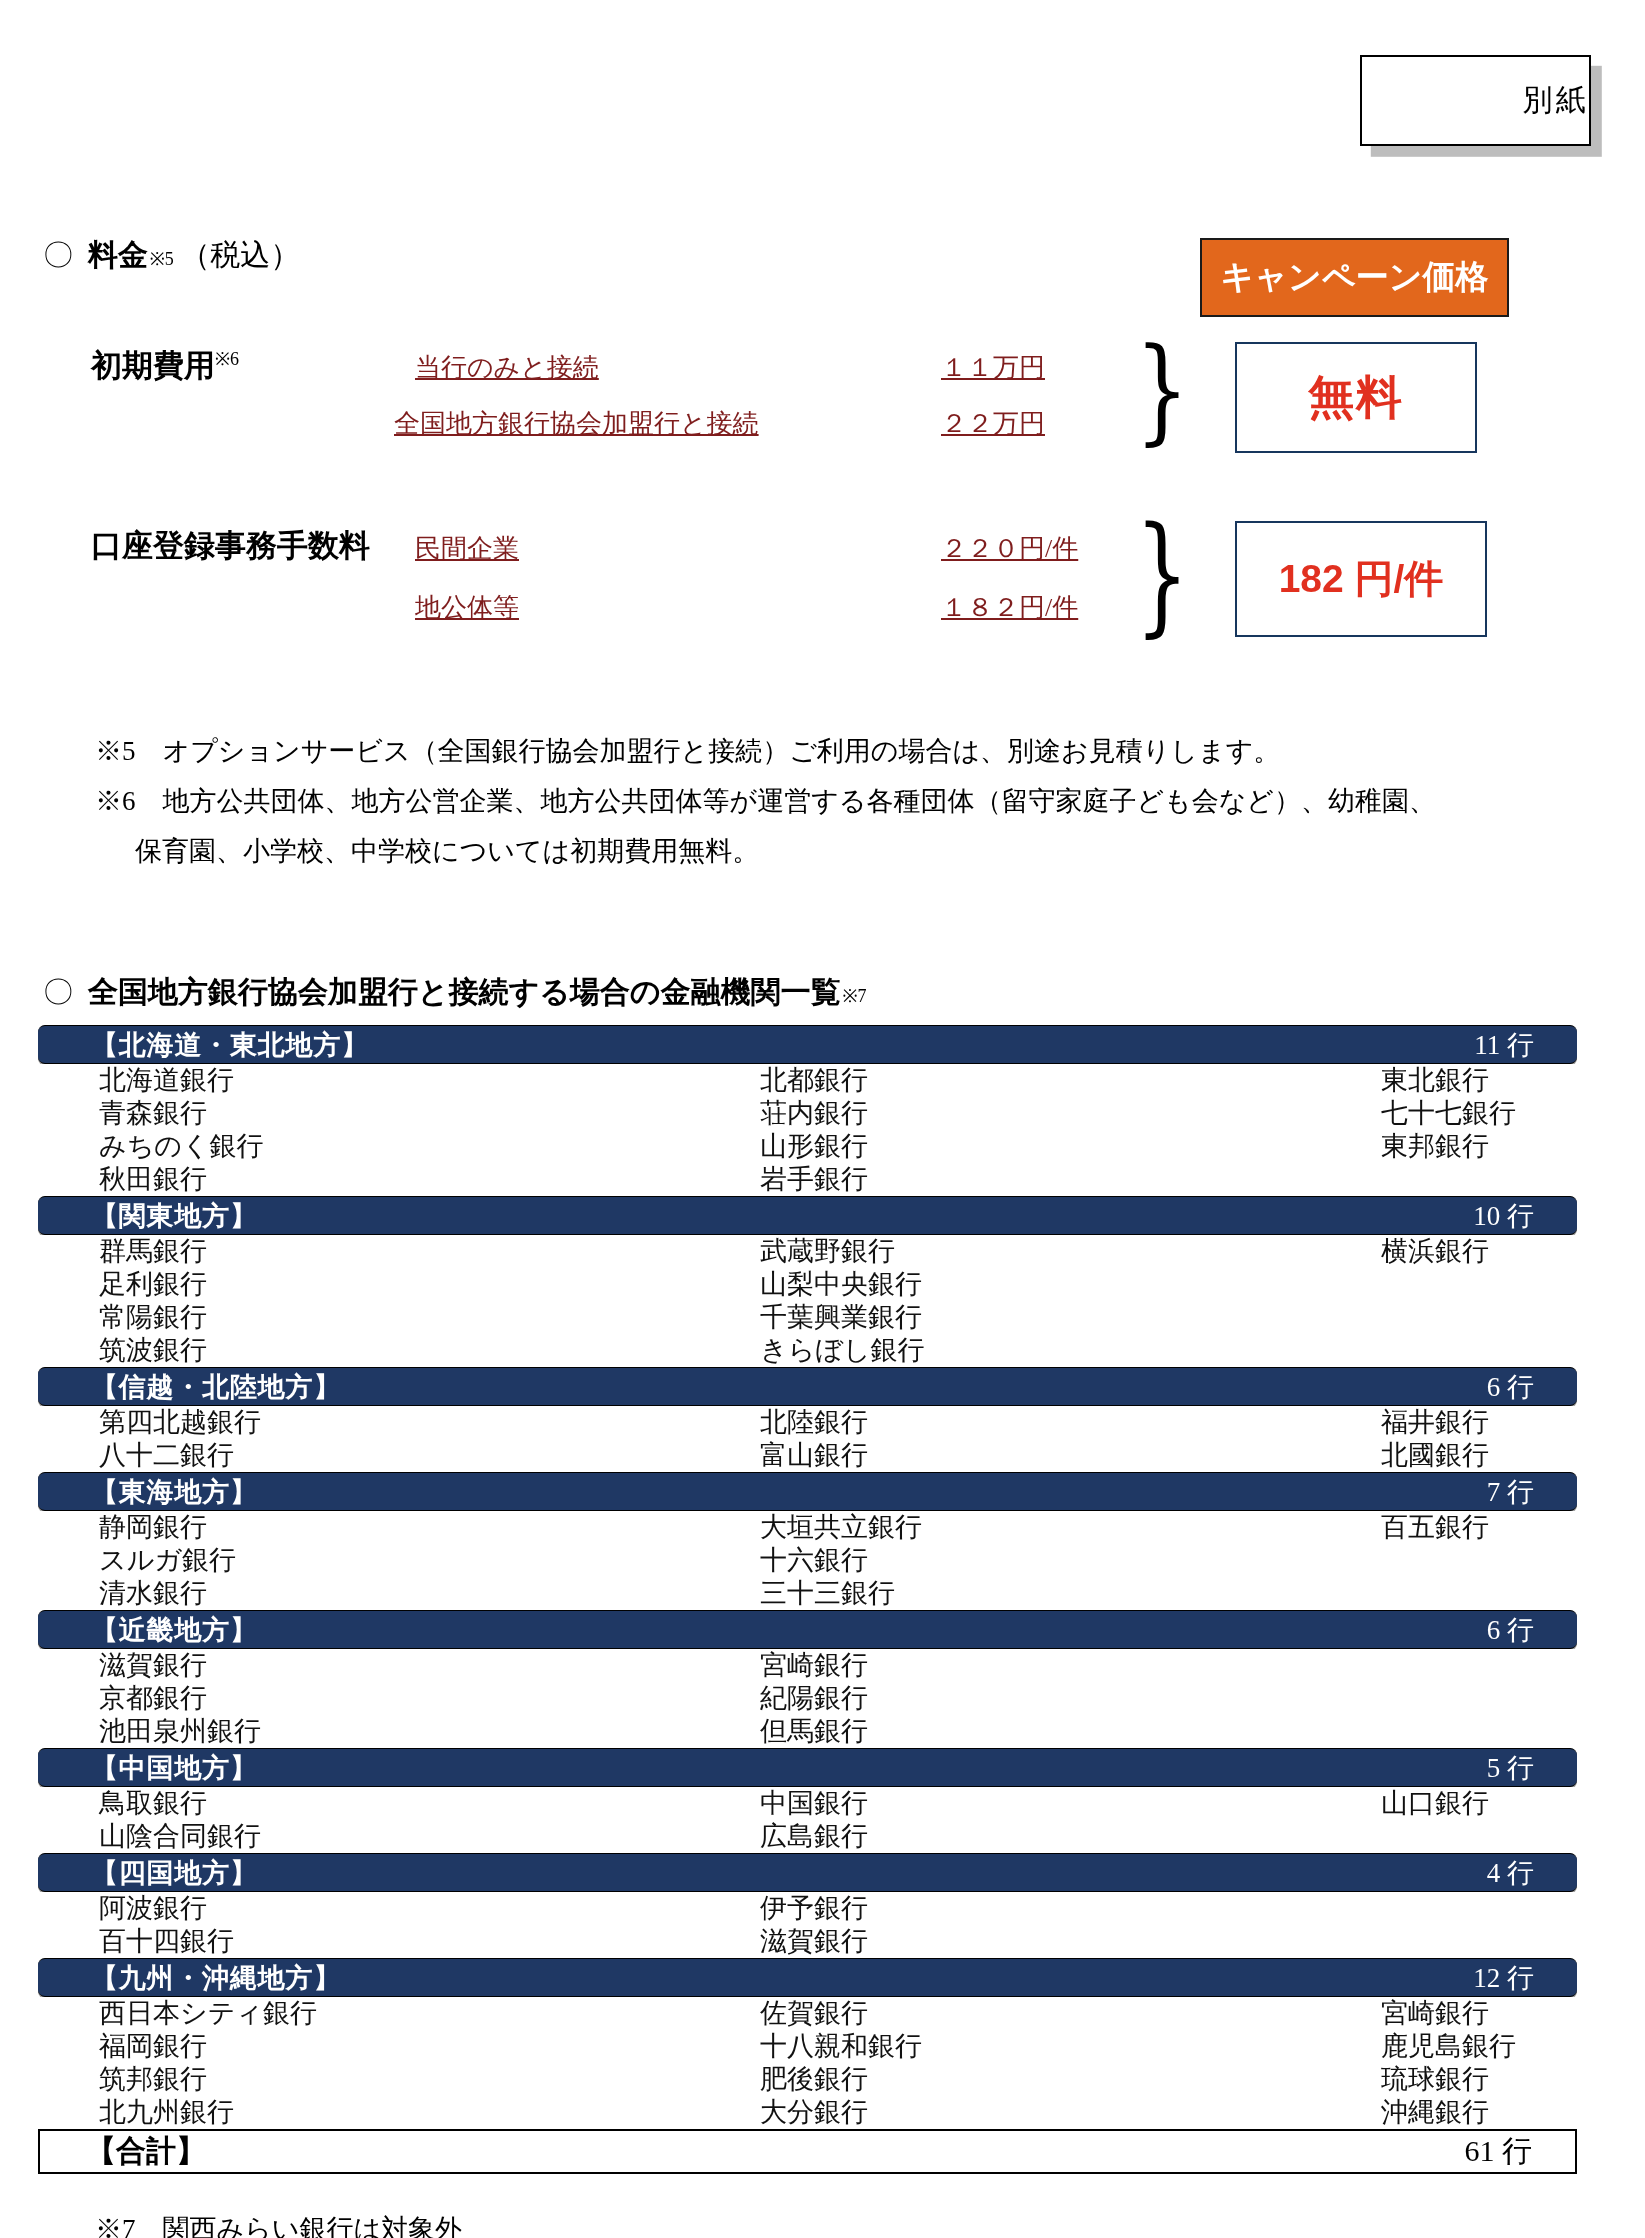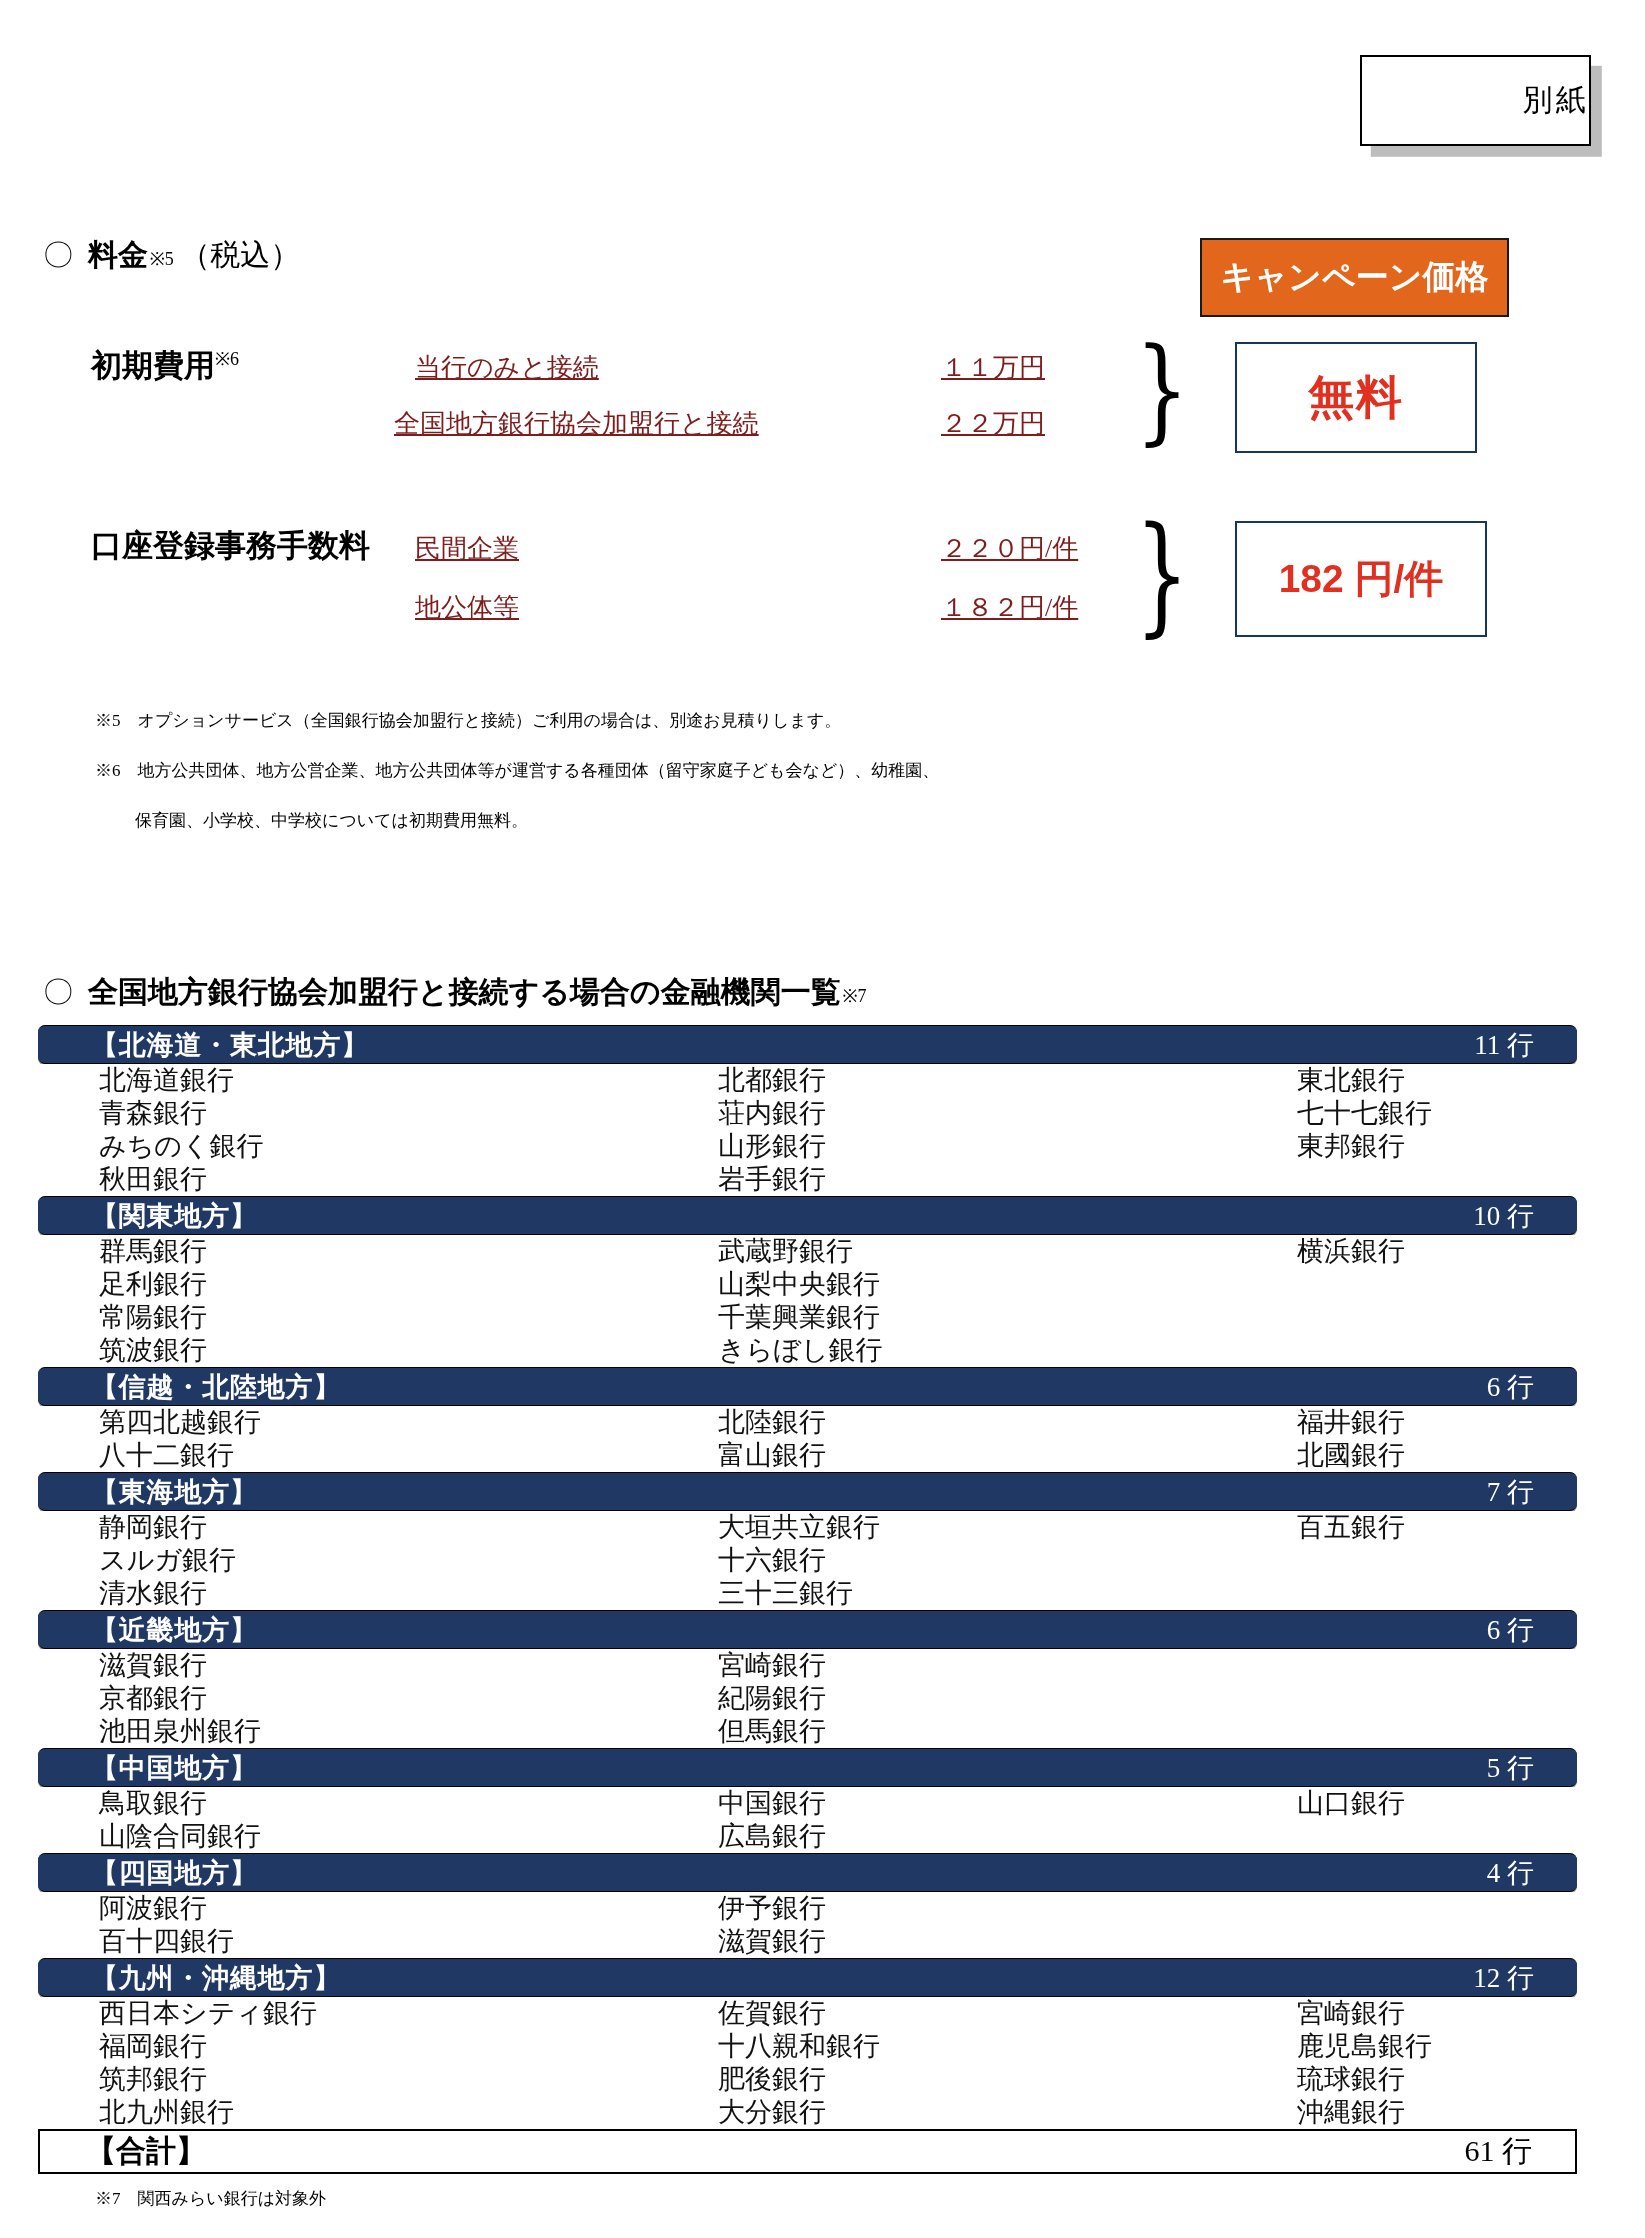--- a/index.html
+++ b/index.html
@@ -58,21 +58,21 @@
 
   .result-box {
     border:2.5px solid #17365d; background:#fff;
     display:flex; align-items:center; justify-content:center;
     font-family:"Liberation Sans", sans-serif; font-weight:700;
     color:#e1301f; white-space:nowrap;
   }
   .result-free { left:1235px; top:342px; width:242px; height:111px; font-size:46px; letter-spacing:1.7px; }
   .result-182  { left:1235px; top:521px; width:252px; height:116px; font-size:39px; }
 
-  .note { font-size:17px; color:#000; white-space:nowrap; }
+  .note { font-size:27px; color:#000; white-space:nowrap;margin-top:24px; }
 
   
   .bank-table { left:38px; top:1025px; width:1539px; }
   .region-header {
     height:39px; background:#1f3864;
     border-top:1.7px solid #000; border-bottom:1.7px solid #000;
     display:flex; align-items:center; justify-content:space-between;
     padding:0 43px 0 53px;
     box-shadow:0 1.7px 0 rgba(0,0,0,0.35);
     border-radius:7px;
@@ -80,21 +80,21 @@
   .region-label {
     font-family:"Liberation Sans", sans-serif; font-weight:700;
     font-size:27px; color:#ffffff; white-space:nowrap; letter-spacing:0.8px;
   }
   .region-count {
     font-family:"Liberation Serif", serif;
     font-size:27px; color:#ffffff; white-space:nowrap;
   }
   .bank-row {
     height:33px; display:grid; grid-template-columns:619px 579px 1fr;
-    padding-left:61px; background:#fff;
+    padding-left:61px; background:#fff;gap:42px;
   }
   .bank-cell {
     font-family:"Liberation Serif", serif; font-size:27px; line-height:33px;
     color:#111; white-space:nowrap; overflow:visible;
   }
   .total-row {
     height:45px; border:2.5px solid #000; background:#fff;
     display:flex; justify-content:space-between;
     padding:0 43px 0 46px;
   }

